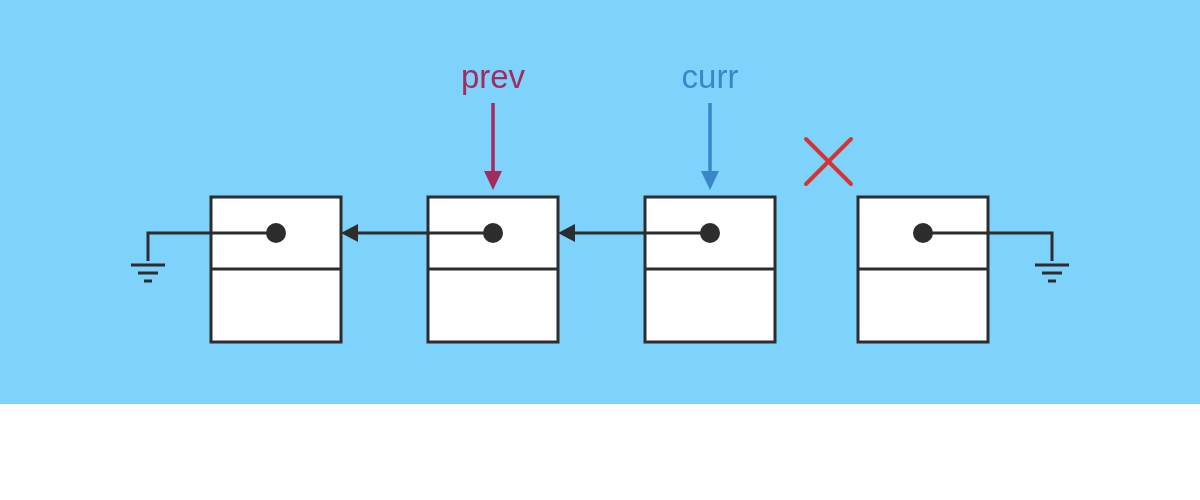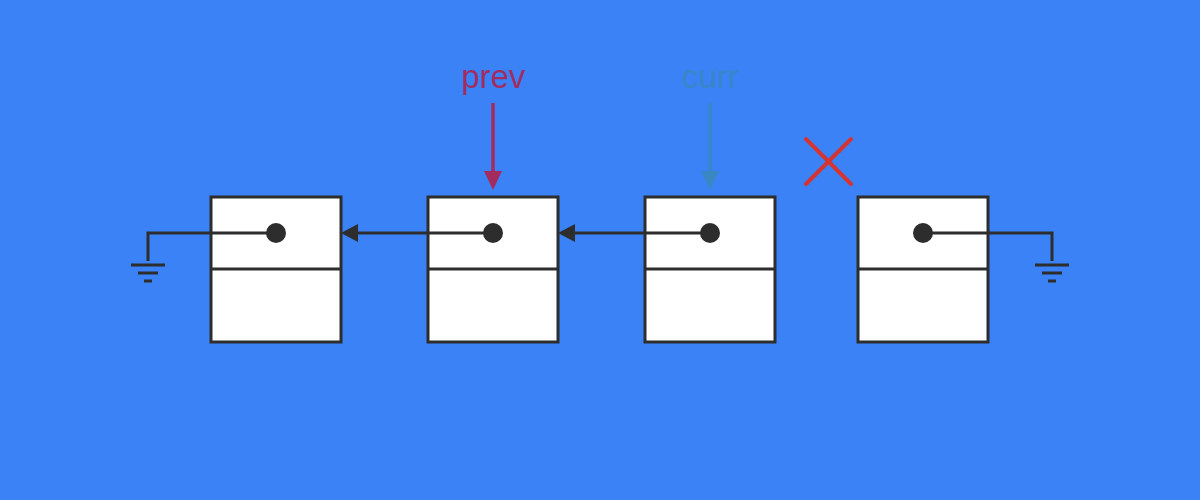--- a/index.html
+++ b/index.html
@@ -7,22 +7,22 @@
     padding: 0;
     background: #ffffff;
     width: 1200px;
     height: 500px;
     overflow: hidden;
     font-family: "Liberation Sans", "DejaVu Sans", sans-serif;
   }
   .stage {
     position: relative;
     width: 1200px;
-    height: 500px;
-    background: #3b82f6;
+    height: 404px;
+    background: #7dd3fc;
   }
   svg { display: block; }
   .ink-fill     { fill: #2d2d2d;  stroke: none; }
   .box          { stroke: #2d2d2d; fill: #ffffff; stroke-width: 3; }
   .divider      { stroke: #2d2d2d; stroke-width: 3; }
   .link-line    { stroke: #2d2d2d; stroke-width: 3; fill: none; }
   .ground       { stroke: #2d2d2d; stroke-width: 3; fill: none; }
   .ptr-line     { stroke-width: 3.5; fill: none; }
   .ptr-label    { font-size: 33px; font-weight: 500; text-anchor: middle; }
   .cross-line   { stroke-width: 4; stroke-linecap: round; fill: none; }

